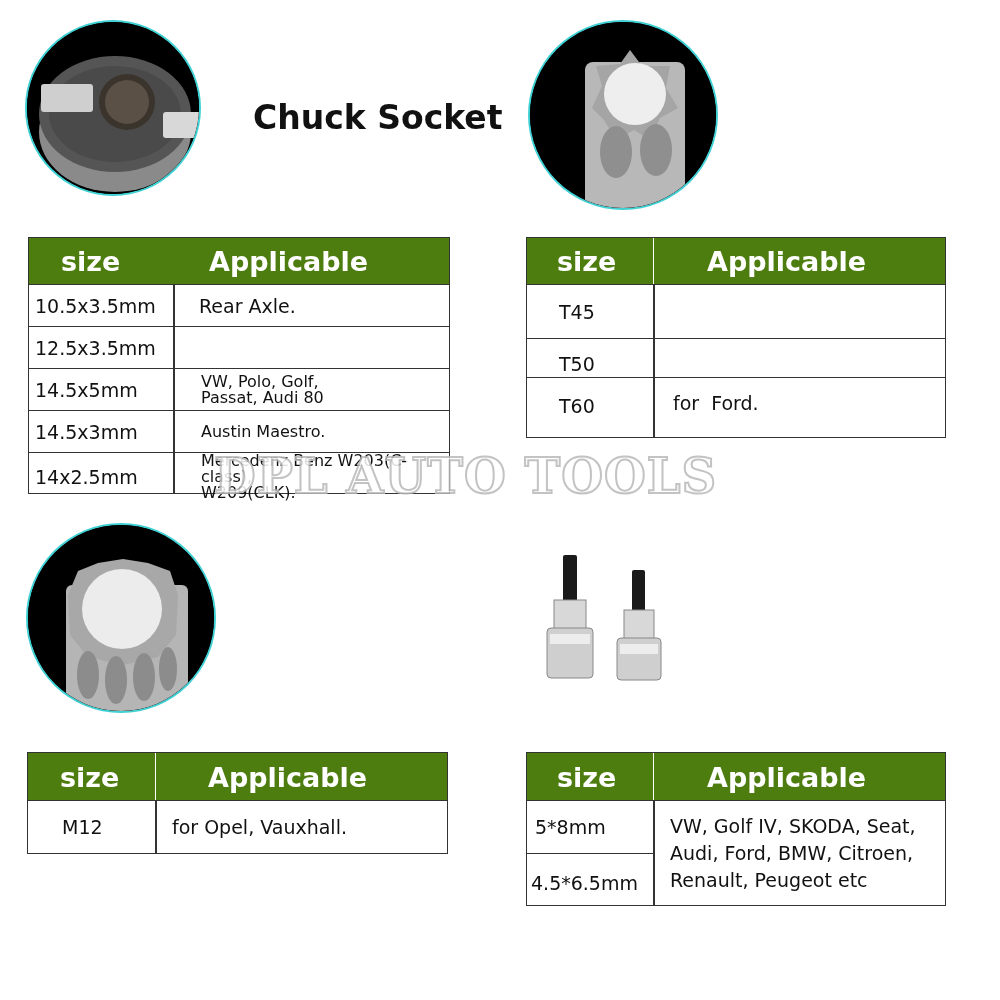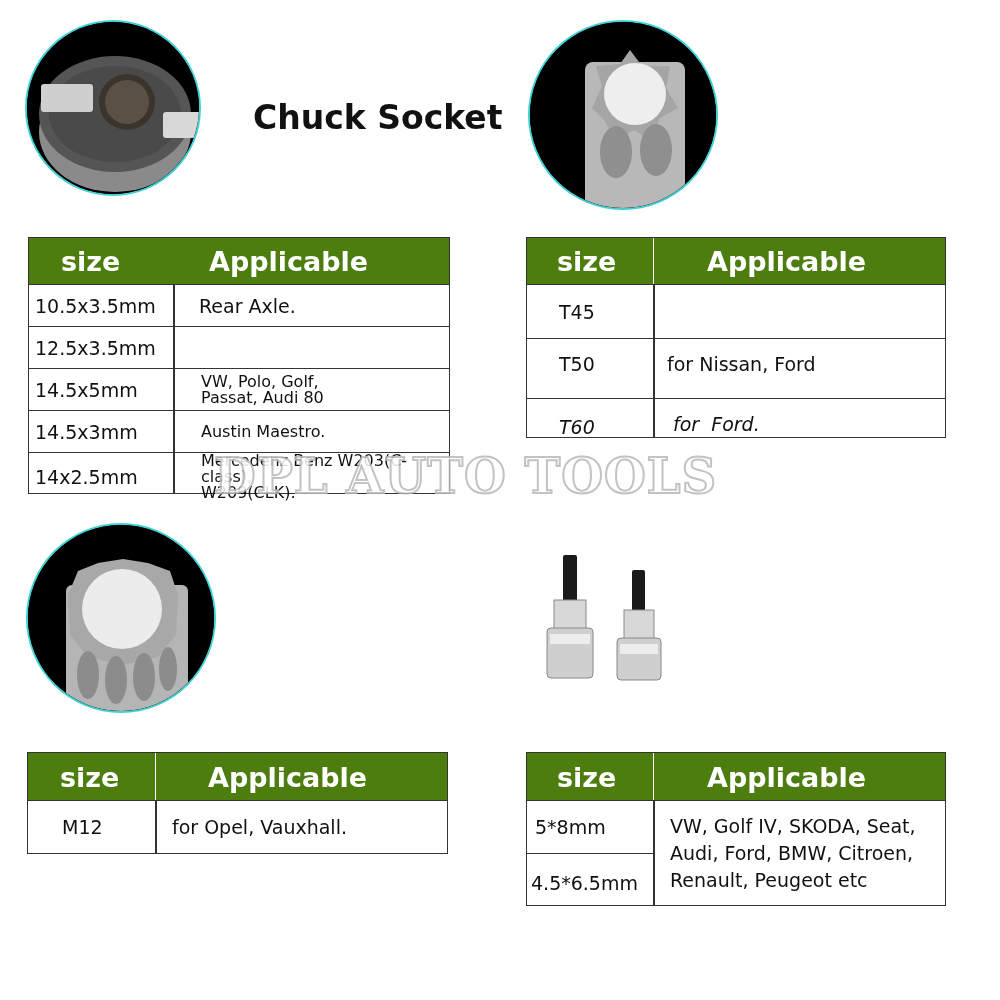--- a/index.html
+++ b/index.html
@@ -95,23 +95,22 @@
     <div class="h" style="left:30px;">size</div>
     <div class="h" style="left:180px;">Applicable</div>
     <div class="vline" style="left:126px;background:#fff;width:1px;"></div>
   </div>
   <div class="row" style="top:46px;height:54px;">
     <div class="cell sz" style="left:32px;">T45</div>
     <div class="cell ap" style="left:140px;"></div>
   </div>
   <div class="row" style="top:100px;height:50px;">
     <div class="cell sz" style="left:32px;">T50</div>
-    <div class="cell ap" style="left:140px;">for Nissan, Ford</div>
   </div>
-  <div class="row" style="top:160px;height:50px;font-style:italic;">
+  <div class="row" style="top:139px;height:50px;">
     <div class="cell sz" style="left:32px;padding-top:6px;">T60</div>
     <div class="cell ap" style="left:146px;white-space:pre;">for  Ford.</div>
   </div>
   <div class="vline" style="left:126px;top:46px;"></div>
 </div>
 
 <div class="watermark">DPL AUTO TOOLS</div>
 
 <div class="photo" style="left:28px;top:525px;width:186px;height:186px;">
   <svg viewBox="0 0 186 186">

